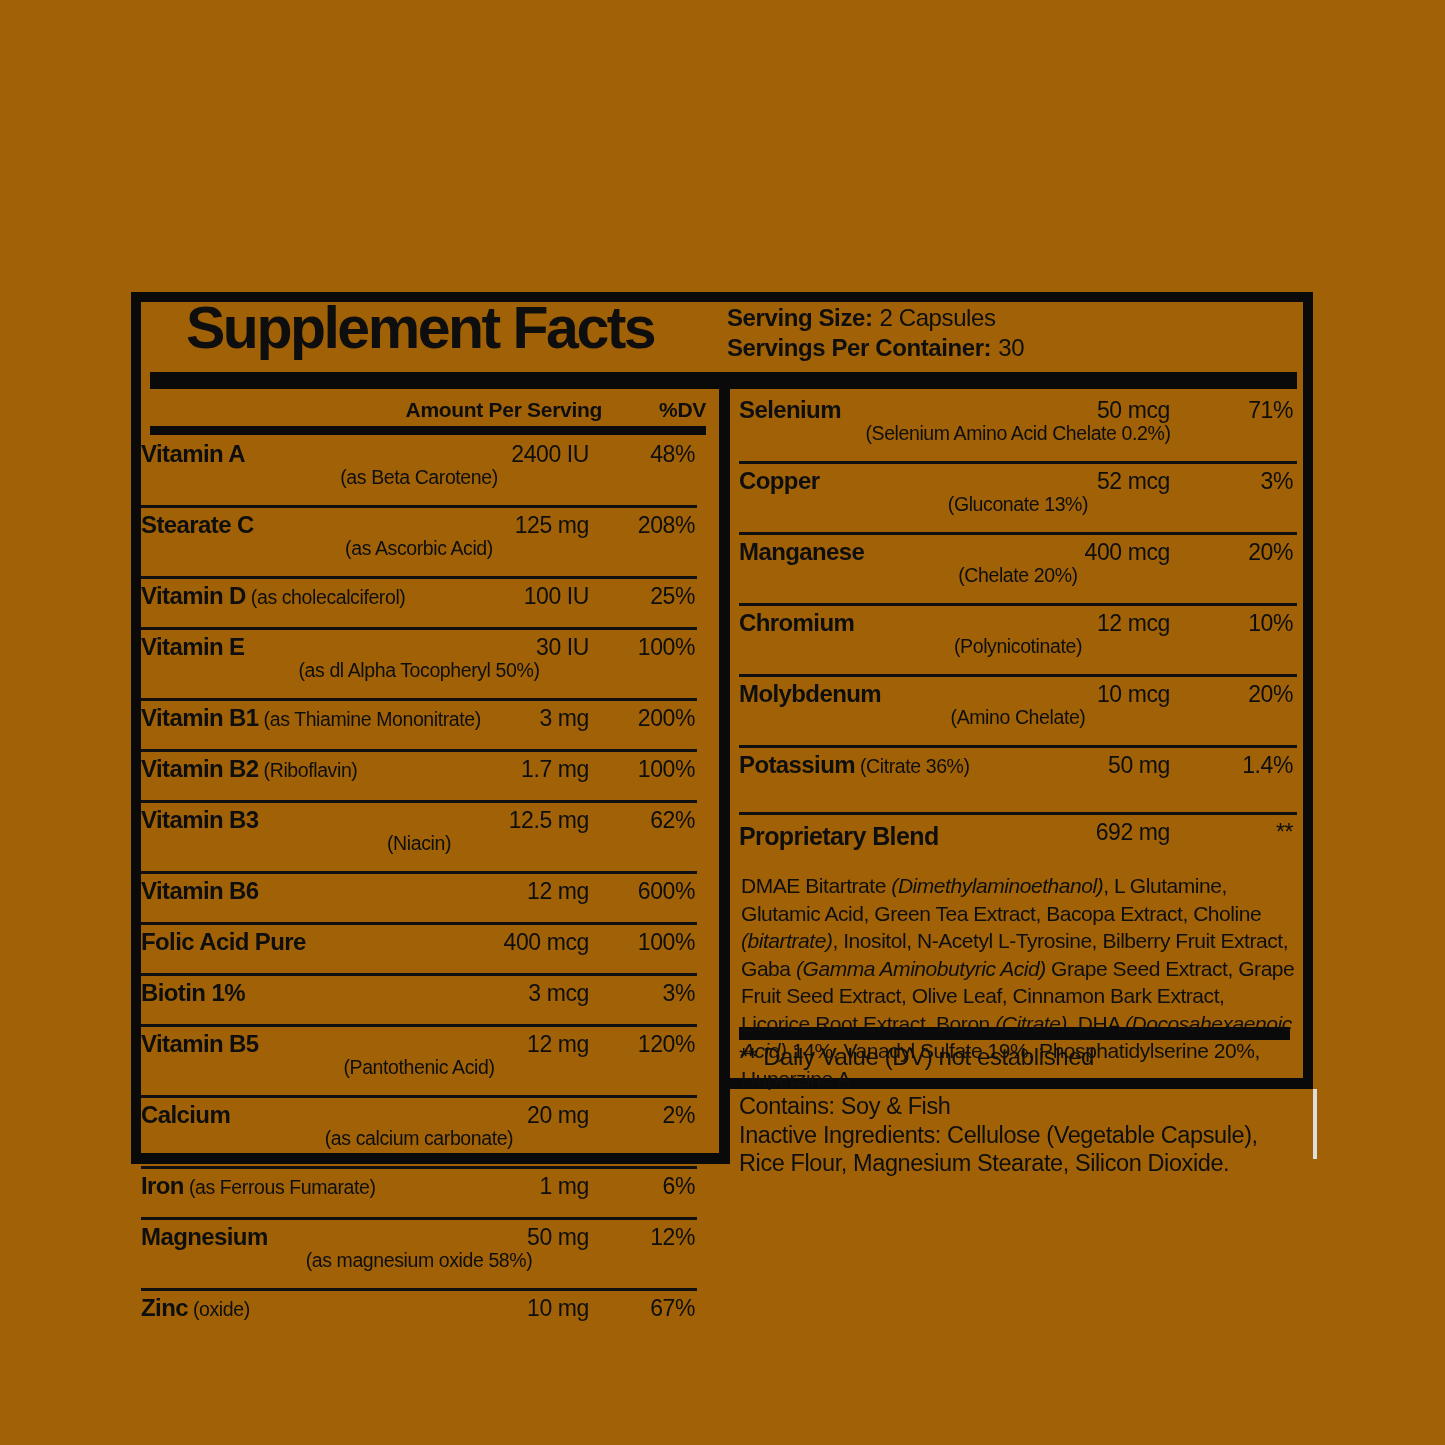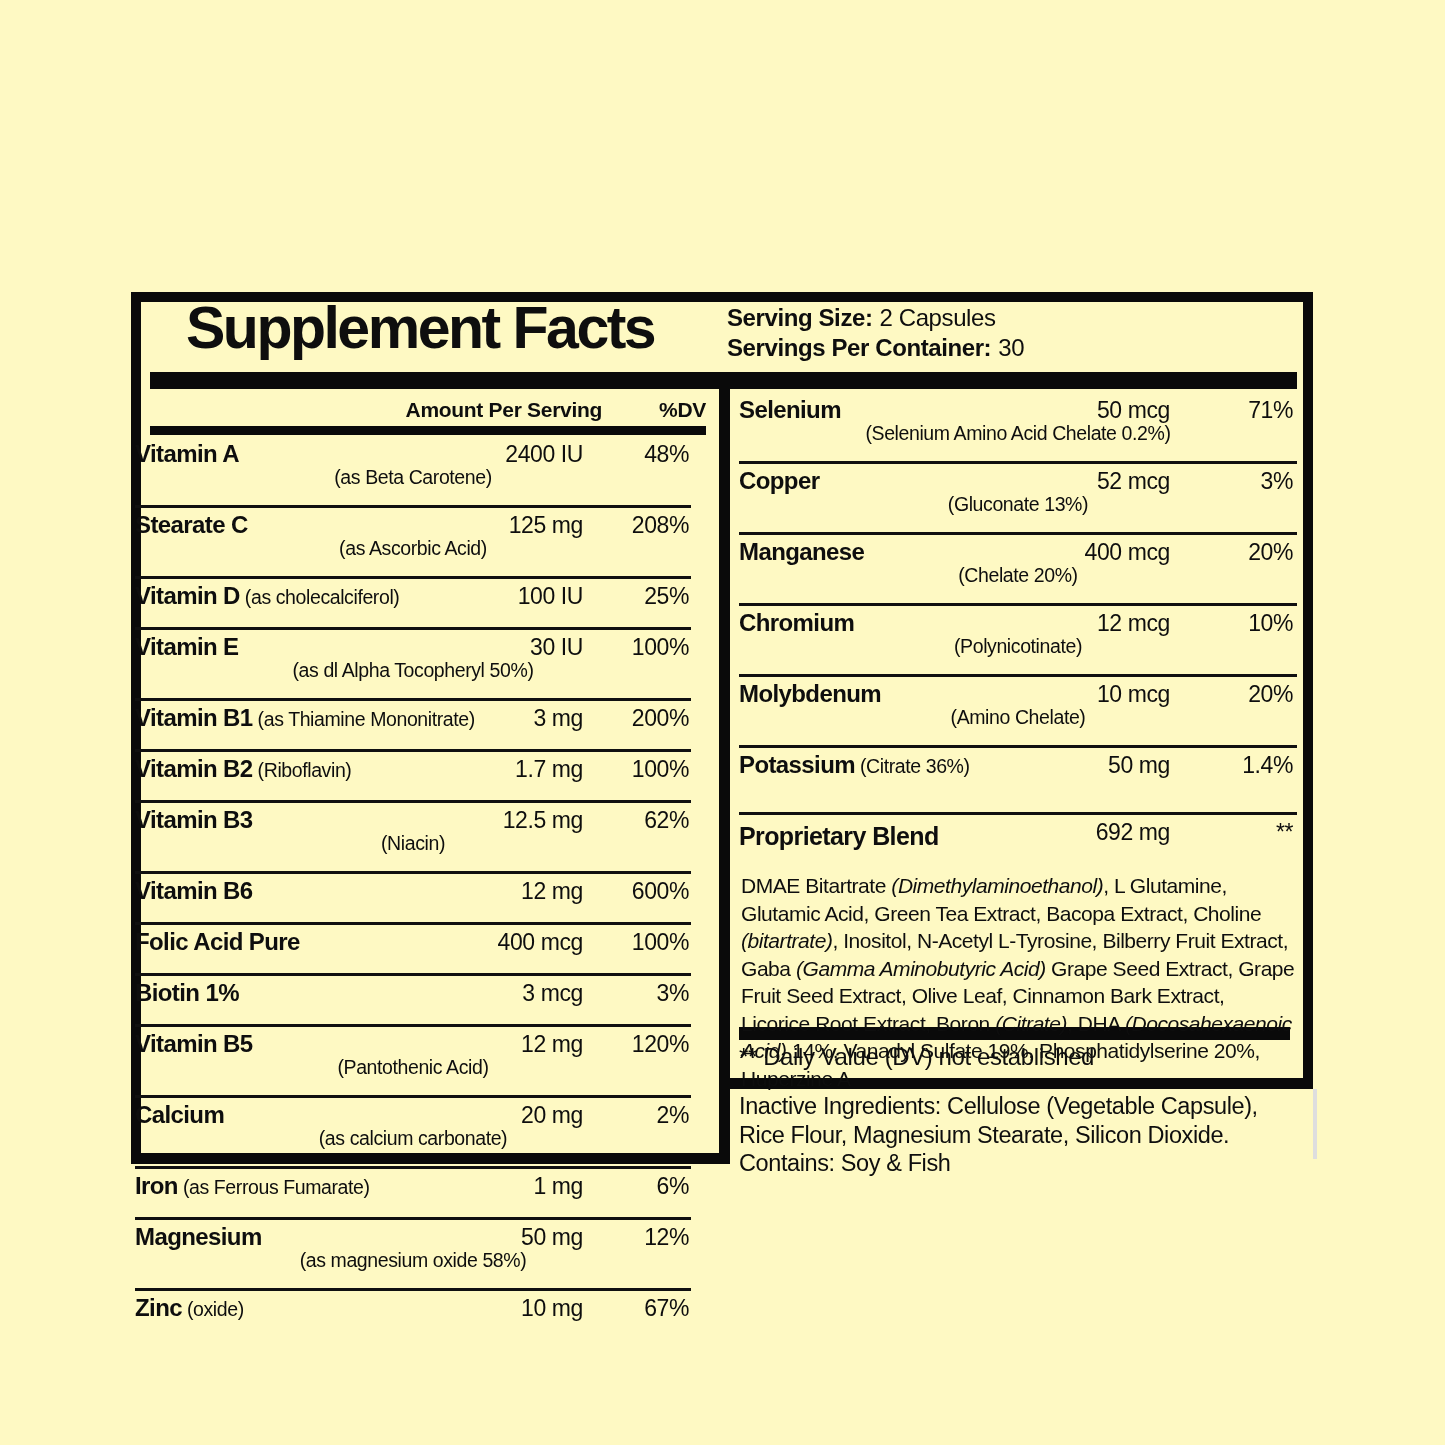--- a/index.html
+++ b/index.html
@@ -1,19 +1,19 @@
 <!DOCTYPE html>
 <html><head>
 <meta charset="utf-8">
 <style>
   html,body{margin:0;padding:0;background:#ffffff;}
   .page{
     position:relative;
     width:1445px;height:1445px;
-    background:#fef9c3;
+    background:#a16207;
     font-family:"Liberation Sans", sans-serif;
     color:#0e0e0e;
     overflow:hidden;
   }
   
   .bar{position:absolute;background:#0a0a0a;}
   .b-top{left:131px;top:292px;width:1182px;height:10px;}
   .b-left{left:131px;top:292px;width:10px;height:872px;}
   .b-right{left:1303px;top:292px;width:10px;height:797px;}
   .b-bottom-left{left:131px;top:1153px;width:599px;height:11px;}
@@ -40,21 +40,21 @@
   
   .col-header{
     position:absolute;left:150px;top:398px;width:556px;
     display:flex;font-weight:bold;font-size:21px;letter-spacing:-0.3px;
   }
   .col-header .h-amt{margin-left:auto;text-align:right;}
   .col-header .h-dv{width:104px;text-align:right;}
 
   
   .rows{position:absolute;}
-  .rows-left{left:135px;top:437px;width:556px;}
+  .rows-left{left:141px;top:437px;width:556px;}
   .rows-right{left:739px;top:393px;width:558px;}
   .row{position:relative;display:block;padding:3px 0 18px 0;}
   .row + .row{border-top:3px solid #101010;}
   .nm{font-weight:bold;font-size:24px;line-height:27px;letter-spacing:-0.6px;}
   .sub{font-weight:normal;font-size:19.5px;line-height:20px;letter-spacing:-0.4px;text-align:center;}
   .row.stack .sub{display:block;}
   .row.inline .sub{display:inline;margin-left:5px;}
   .amt,.dv{
     position:absolute;top:4px;text-align:right;
     font-size:23px;font-weight:normal;letter-spacing:-0.4px;white-space:nowrap;
@@ -231,17 +231,17 @@
         <div class="amt">50 mg</div>
         <div class="dv">1.4%</div>
       </div>
       <div class="blend-row"><span class="nm">Proprietary Blend</span><div class="amt">692 mg</div><div class="dv">**</div></div>
       <div class="blend-text"><span class="seg-bold">DMAE Bitartrate </span><span class="seg-italic">(Dimethylaminoethanol)</span><span class="seg-bold">, L Glutamine, Glutamic Acid, Green Tea Extract, Bacopa Extract, Choline </span><span class="seg-italic">(bitartrate)</span><span class="seg-bold">, Inositol, N-Acetyl L-Tyrosine, Bilberry Fruit Extract, Gaba </span><span class="seg-italic">(Gamma Aminobutyric Acid)</span><span class="seg-bold"> Grape Seed Extract, Grape Fruit Seed Extract, Olive Leaf, Cinnamon Bark Extract, Licorice Root Extract, Boron </span><span class="seg-italic">(Citrate)</span><span class="seg-bold">, DHA </span><span class="seg-italic">(Docosahexaenoic Acid)</span><span class="seg-bold"> 14%, Vanadyl Sulfate 19%, Phosphatidylserine 20%, Huperzine A</span></div>
     </div>
 
   <div class="footnote">** Daily Value (DV) not established</div>
 
   <div class="inactive" id="inactive">
+      <div class="inactive-line"><span class="seg-bold">Contains: </span><span class="seg-regular">Soy &amp; Fish</span></div>
       <div class="inactive-line"><span class="seg-bold">Inactive Ingredients: </span><span class="seg-regular">Cellulose (Vegetable Capsule), Rice Flour, Magnesium Stearate, Silicon Dioxide.</span></div>
-      <div class="inactive-line"><span class="seg-bold">Contains: </span><span class="seg-regular">Soy &amp; Fish</span></div>
     </div>
 
 </div>
 
 </body></html>

